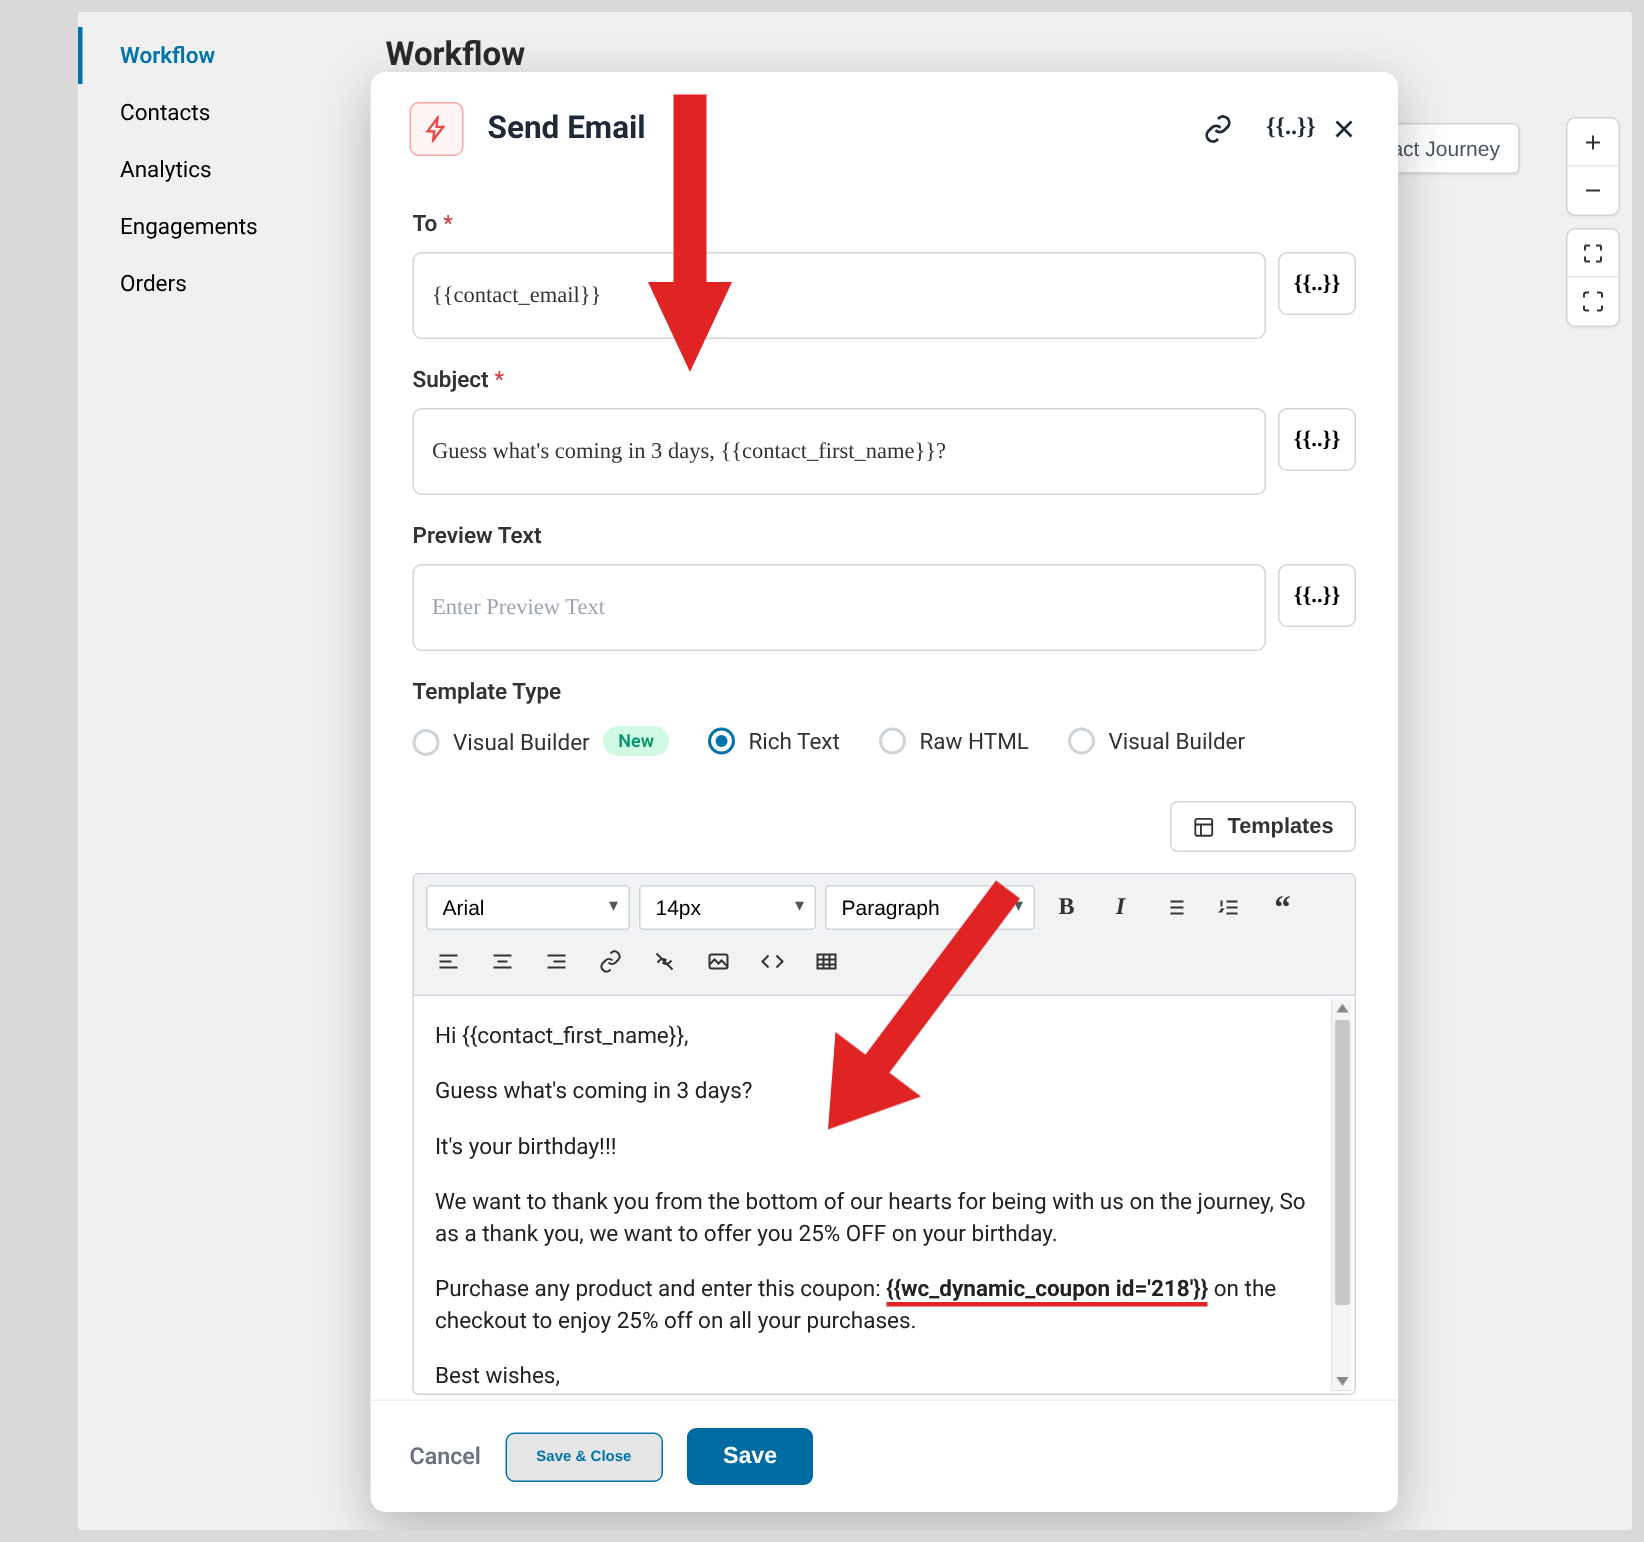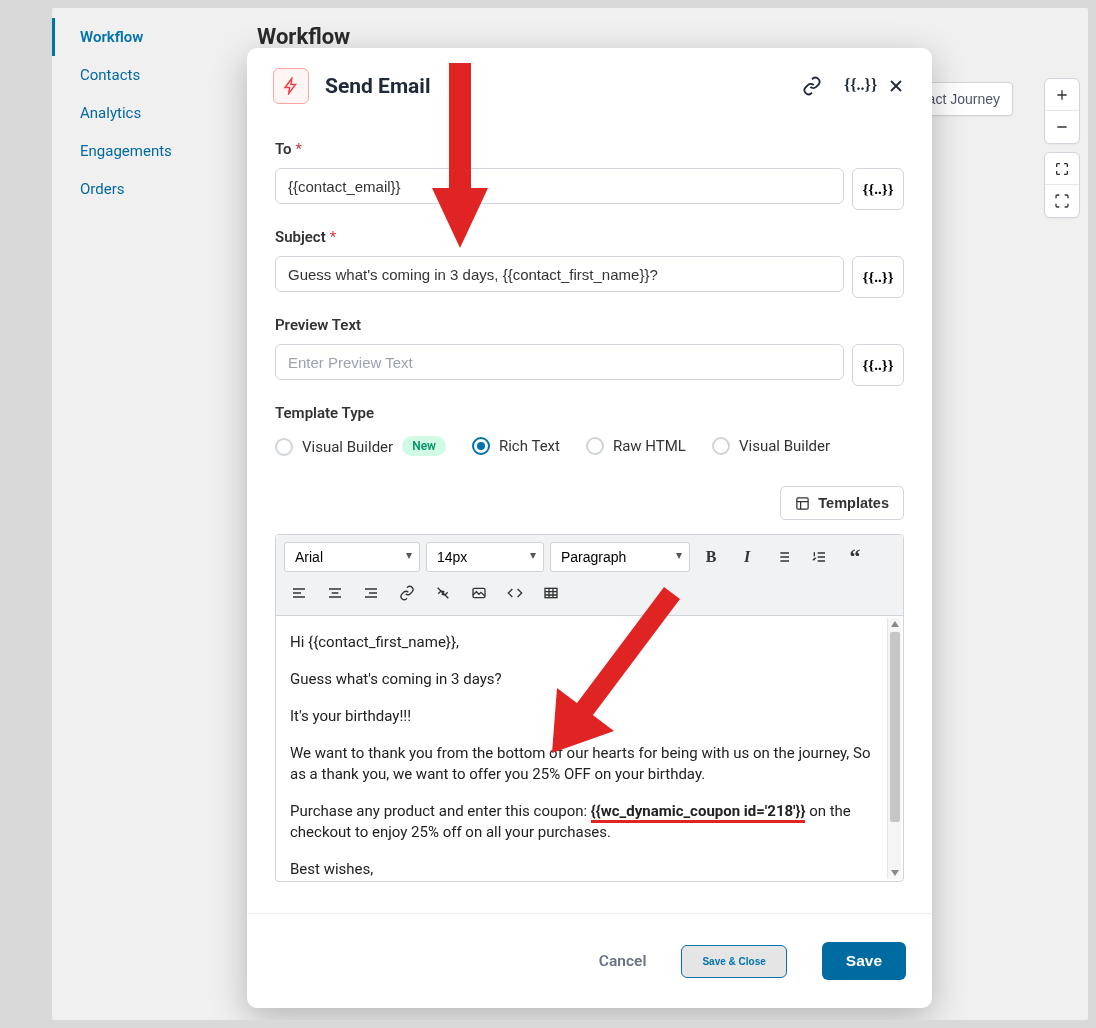--- a/index.html
+++ b/index.html
@@ -21,21 +21,21 @@
     margin-left: 44px;
   }
   .sidebar {
     position: absolute;
     top: 10px; left: 0;
     width: 170px;
   }
   .side-item {
     padding: 10px 20px 10px 25px;
     font-size: 15px;
-    color: #0369a1;
+    color: #000000;
     cursor: pointer;
     border-left: 3px solid transparent;
   }
   .side-item.active {
     color: #0073aa;
     border-left-color: #0073aa;
     font-weight: 600;
   }
   .page-title {
     position: absolute;
@@ -138,27 +138,28 @@
     margin: 18px 0 10px 0;
     display: block;
   }
   .req { color: #d63638; margin-left: 4px; font-weight: 400; }
   .input-row {
     display: flex;
     gap: 8px;
   }
   .text-input {
     flex: 1;
-    height: 36px;
+    height: 58px;
     border: 1px solid #d1d5db;
     border-radius: 6px;
     padding: 0 12px;
     font-size: 15px;
     color: #333;
     outline: none;
+    font-family: Liberation Serif, serif;
   }
   .text-input::placeholder { color: #9ca3af; }
   .merge-btn {
     width: 52px;
     height: 42px;
     border: 1px solid #d1d5db;
     border-radius: 6px;
     background: #fff;
     display: flex; align-items: center; justify-content: center;
     font-weight: 700;
@@ -305,25 +306,24 @@
     left: 3px;
     width: 0; height: 0;
     border-left: 4px solid transparent;
     border-right: 4px solid transparent;
   }
   .vtri.up { top: 3px; border-bottom: 6px solid #888; }
   .vtri.down { bottom: 3px; border-top: 6px solid #888; }
 
   .modal-footer {
     border-top: 1px solid #eee;
-    padding: 28px 26px;
-    display: flex;
-    justify-content: flex-end;
+    padding: 18px 26px;
+    display: flex;
     align-items: center;
-    gap: 35px;
+    gap: 16px;
   }
   .btn-text {
     font-size: 15.5px;
     font-weight: 600;
     color: #6b7280;
     cursor: pointer;
   }
   .btn-outline-primary {
     border: 1.5px solid #0073aa;
     color: #0073aa;

